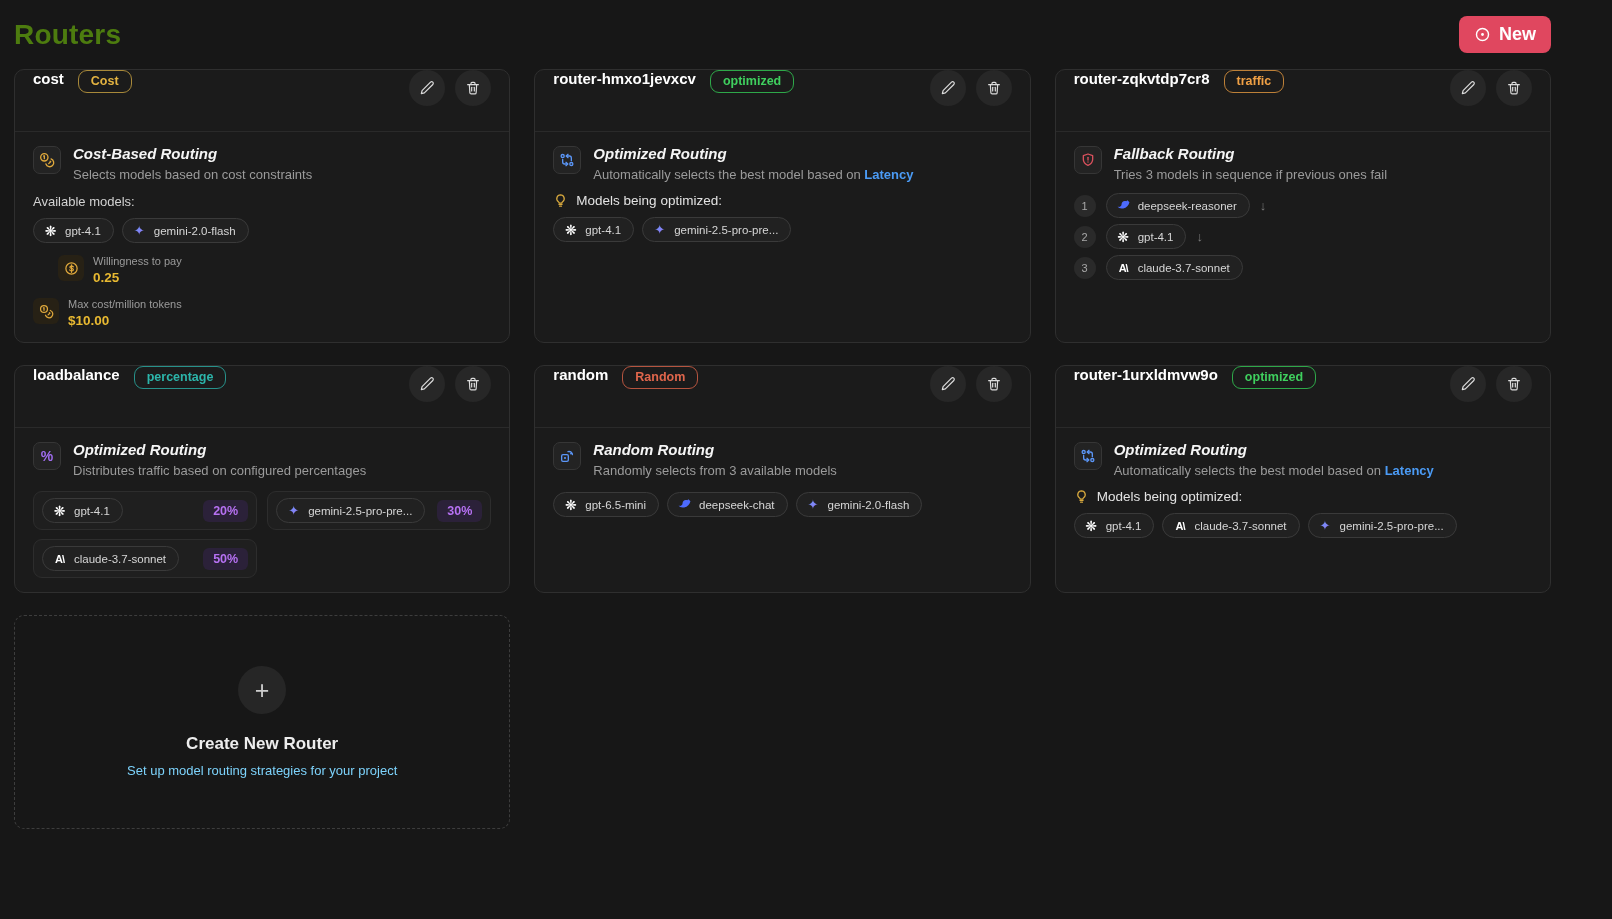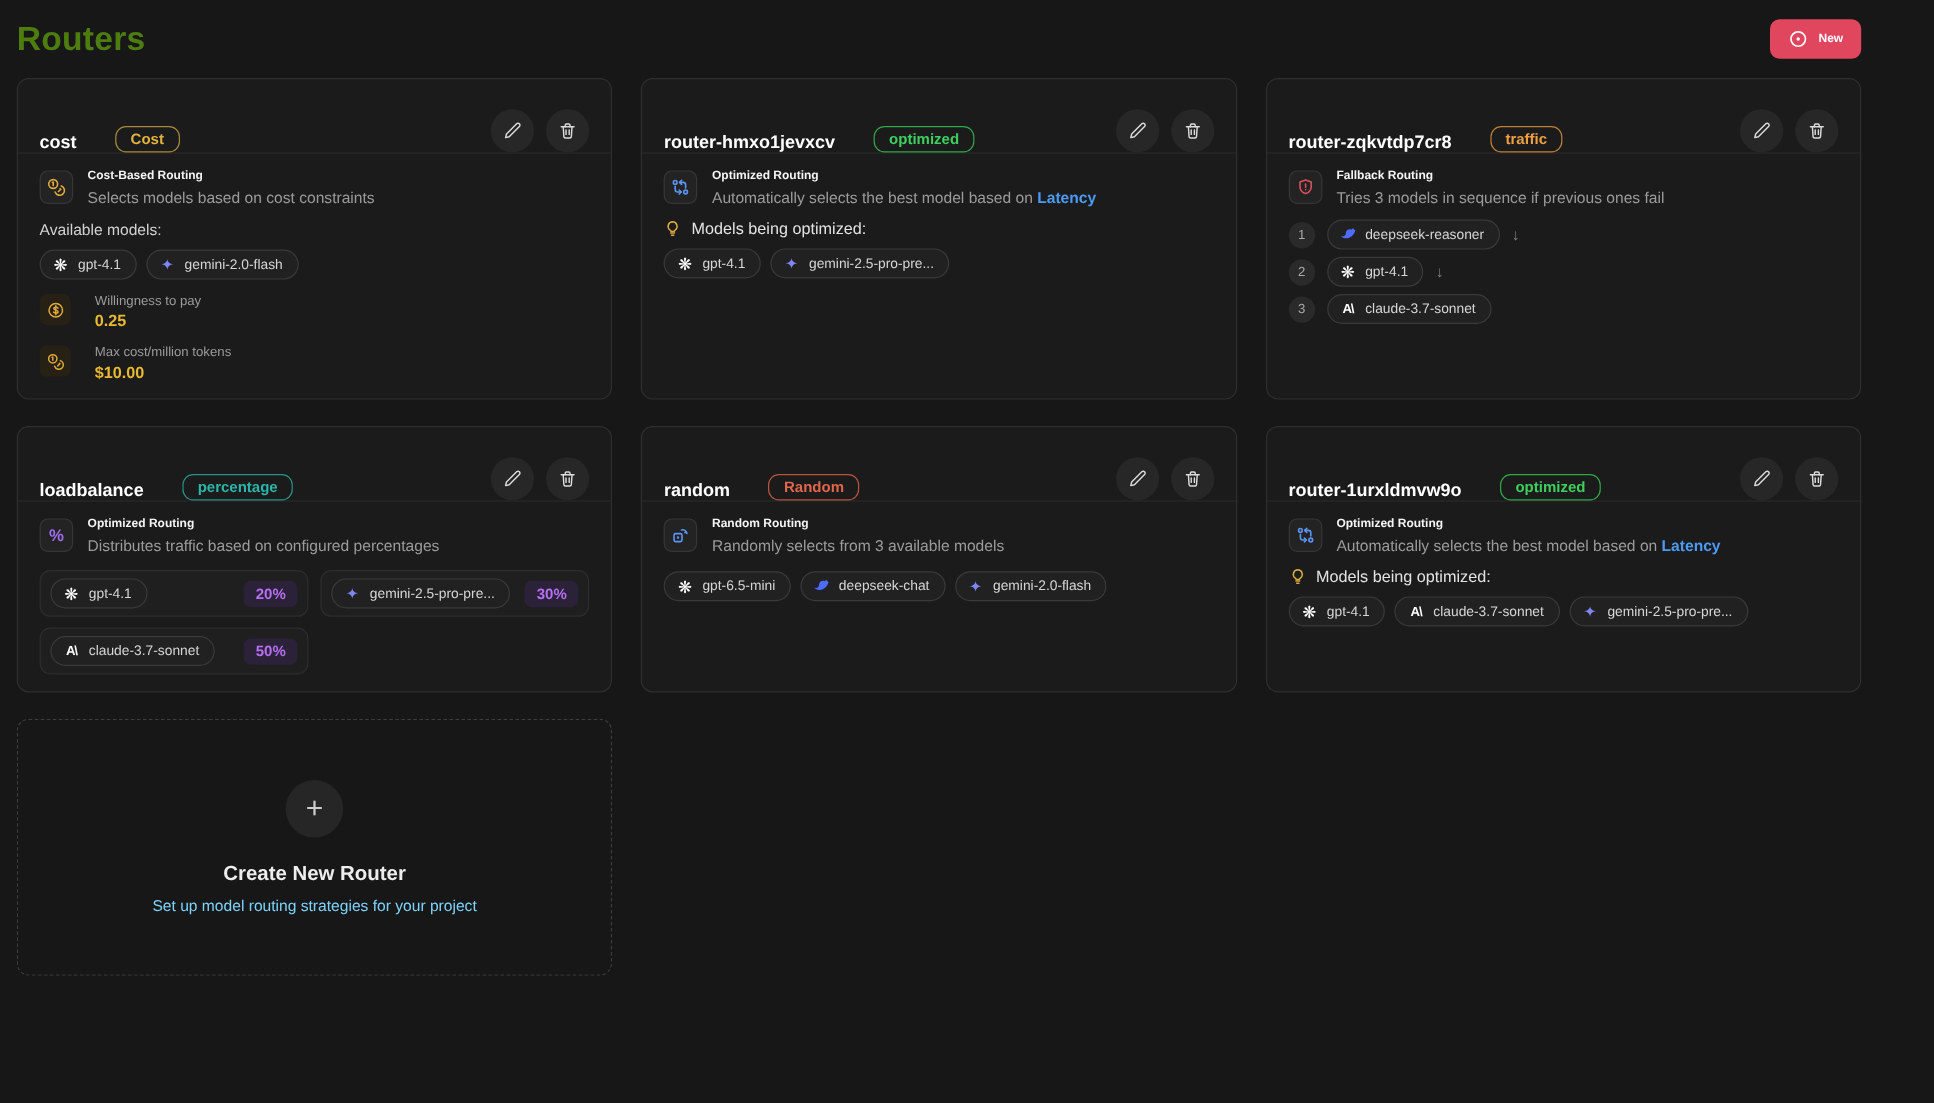--- a/index.html
+++ b/index.html
@@ -12,34 +12,34 @@
     overflow:hidden;
   }
   .page { padding:14px 61px 0 14px; }
 
   
   .topbar { display:flex; align-items:center; justify-content:space-between; margin:2px 0 16px; }
   .page-title { font-size:28px; font-weight:800; color:#4d7c0f; margin:0; letter-spacing:.2px; }
   .new-btn {
     display:flex; align-items:center; gap:8px;
     background:#e0475f; color:#fff; border:none; border-radius:8px;
-    padding:8px 15px; font-size:10px; font-weight:700; cursor:pointer;
+    padding:8px 15px; font-size:18px; font-weight:700; cursor:pointer;
     font-family:"Liberation Sans", sans-serif;
   }
 
   
   .grid { display:grid; grid-template-columns:repeat(3,1fr); gap:22px 24px; }
 
   
   .card {
     background:#1b1b1b; border:1px solid #2f2f2f; border-radius:10px;
     min-height:215px; display:flex; flex-direction:column;
   }
   .card-head {
-    display:flex; align-items:flex-end; gap:32px;
+    display:flex; align-items:flex-start; gap:14px;
     padding:0 18px; height:62px; border-bottom:1px solid #2a2a2a; flex:none;
   }
   .card-name { font-size:15px; font-weight:700; color:#fff; }
   .badge {
     border:1px solid; border-radius:9px; padding:4px 12px;
     font-size:12.5px; font-weight:600; line-height:1;
   }
   .badge.gold   { color:#e3b341; border-color:#a8893a; }
   .badge.green  { color:#3fcf5e; border-color:#2ea849; }
   .badge.orange { color:#efa045; border-color:#bd8038; }
@@ -54,21 +54,21 @@
 
   .card-body { padding:13px 18px 14px; flex:1; }
 
   .strategy { display:flex; gap:12px; }
   .strategy-icon {
     width:28px; height:28px; border-radius:7px; flex:none; margin-top:1px;
     background:#232323; border:1px solid #363636;
     display:flex; align-items:center; justify-content:center;
   }
   .strategy-icon.pct { color:#a06df0; font-size:14px; font-weight:600; }
-  .strategy-title { font-size:10px; font-weight:700; color:#f5f5f5; line-height:1.2; }
+  .strategy-title { font-size:15px; font-weight:700; color:#f5f5f5; line-height:1.2;font-style:italic; }
   .strategy-desc { font-size:13px; color:#9b9b9b; margin-top:4px; }
   .link { color:#4b9bf5; font-weight:700; }
 
   .models-label { font-size:13px; color:#d2d2d2; margin:12px 0 9px; }
   .bulb-row { display:flex; align-items:center; gap:8px; margin:11px 0 9px; font-size:13.5px; color:#e3e3e3; }
 
   .chips { display:flex; gap:8px; flex-wrap:wrap; }
   .chip {
     display:inline-flex; align-items:center; gap:7px;
     background:#212121; border:1px solid #3a3a3a; border-radius:999px;
@@ -76,21 +76,21 @@
   }
   .mi { display:inline-flex; align-items:center; justify-content:center; width:15px; height:15px; flex:none; }
   .mi.openai { color:#fff; font-size:14px; }
   .mi.gemini { font-size:13px; background:linear-gradient(135deg,#5a9cf8,#a66ef5);
                -webkit-background-clip:text; background-clip:text; color:transparent; }
   .mi.anthropic { color:#fff; font-weight:800; font-size:11px; letter-spacing:-1px; }
 
   
   .cost-columns { display:flex; justify-content:space-between; align-items:flex-start;flex-direction:column; }
   .stats { display:flex; flex-direction:column; gap:13px; margin-top:12px; min-width:134px; }
-  .stat { display:flex; gap:20px; }
+  .stat { display:flex; gap:9px;justify-content:flex-end; }
   .stat-icon {
     width:26px; height:26px; border-radius:6px; background:#272115; flex:none;
     display:flex; align-items:center; justify-content:center;
   }
   .stat-label { font-size:11px; color:#9b9b9b; }
   .stat-value { font-size:13.5px; font-weight:700; color:#e8b931; margin-top:3px; }
 
   
   .seq { display:flex; flex-direction:column; gap:6px; margin-top:11px; }
   .seq-row { display:flex; align-items:center; gap:10px; }

